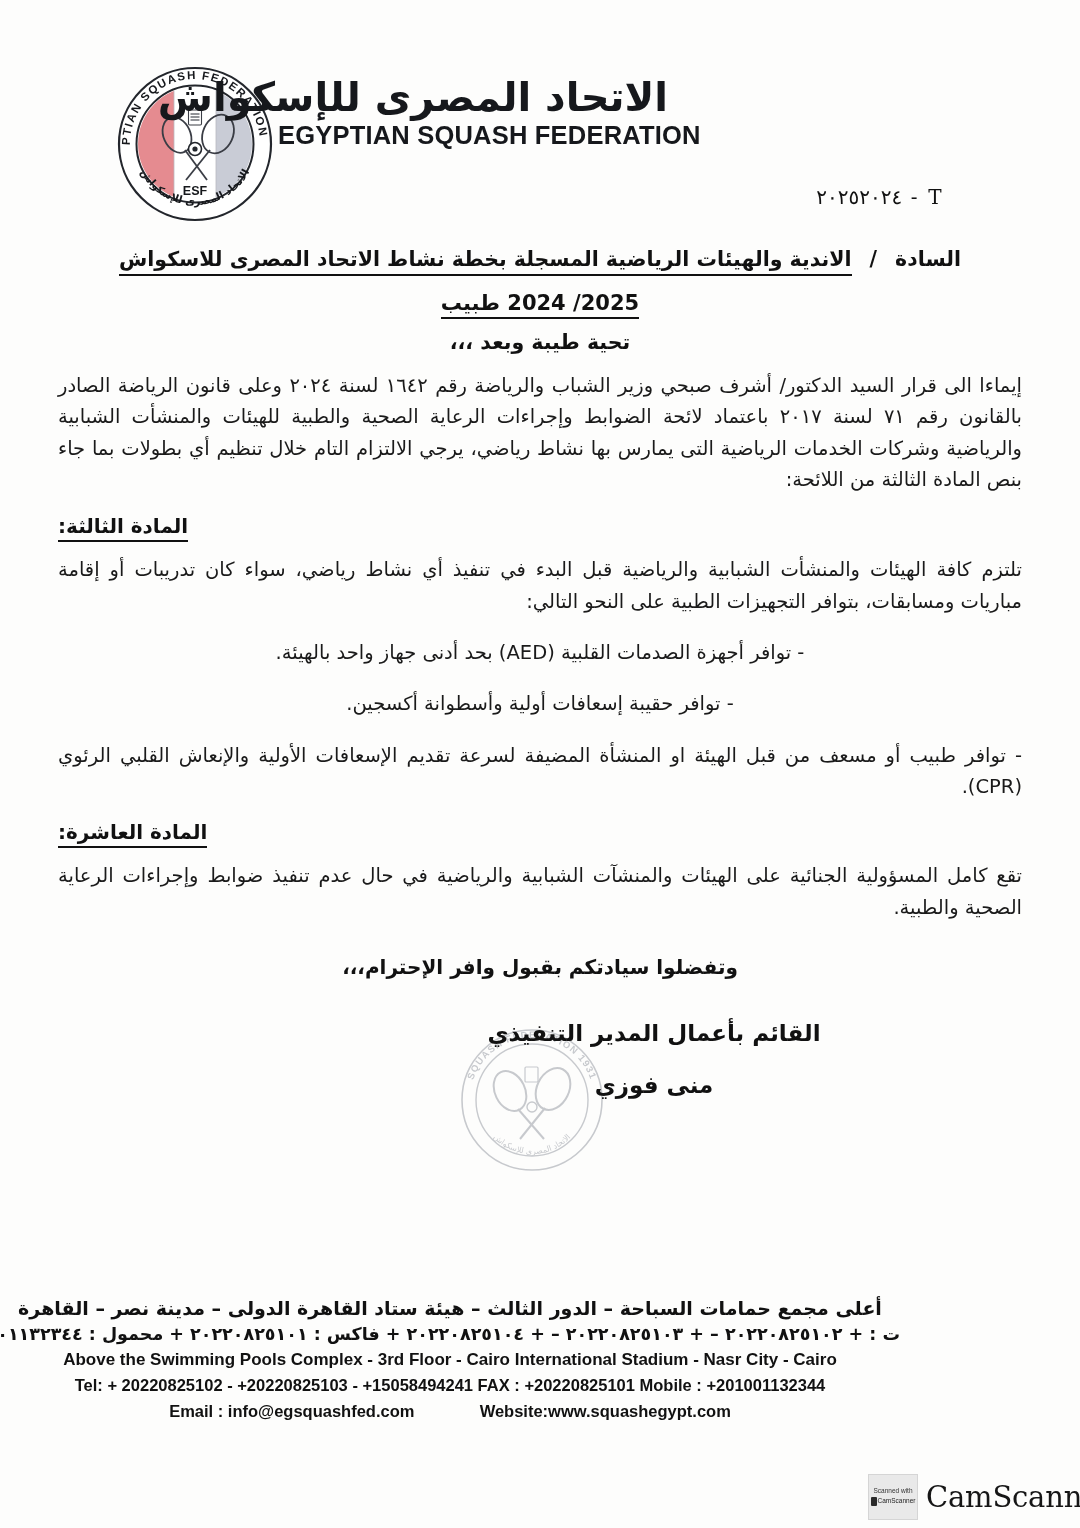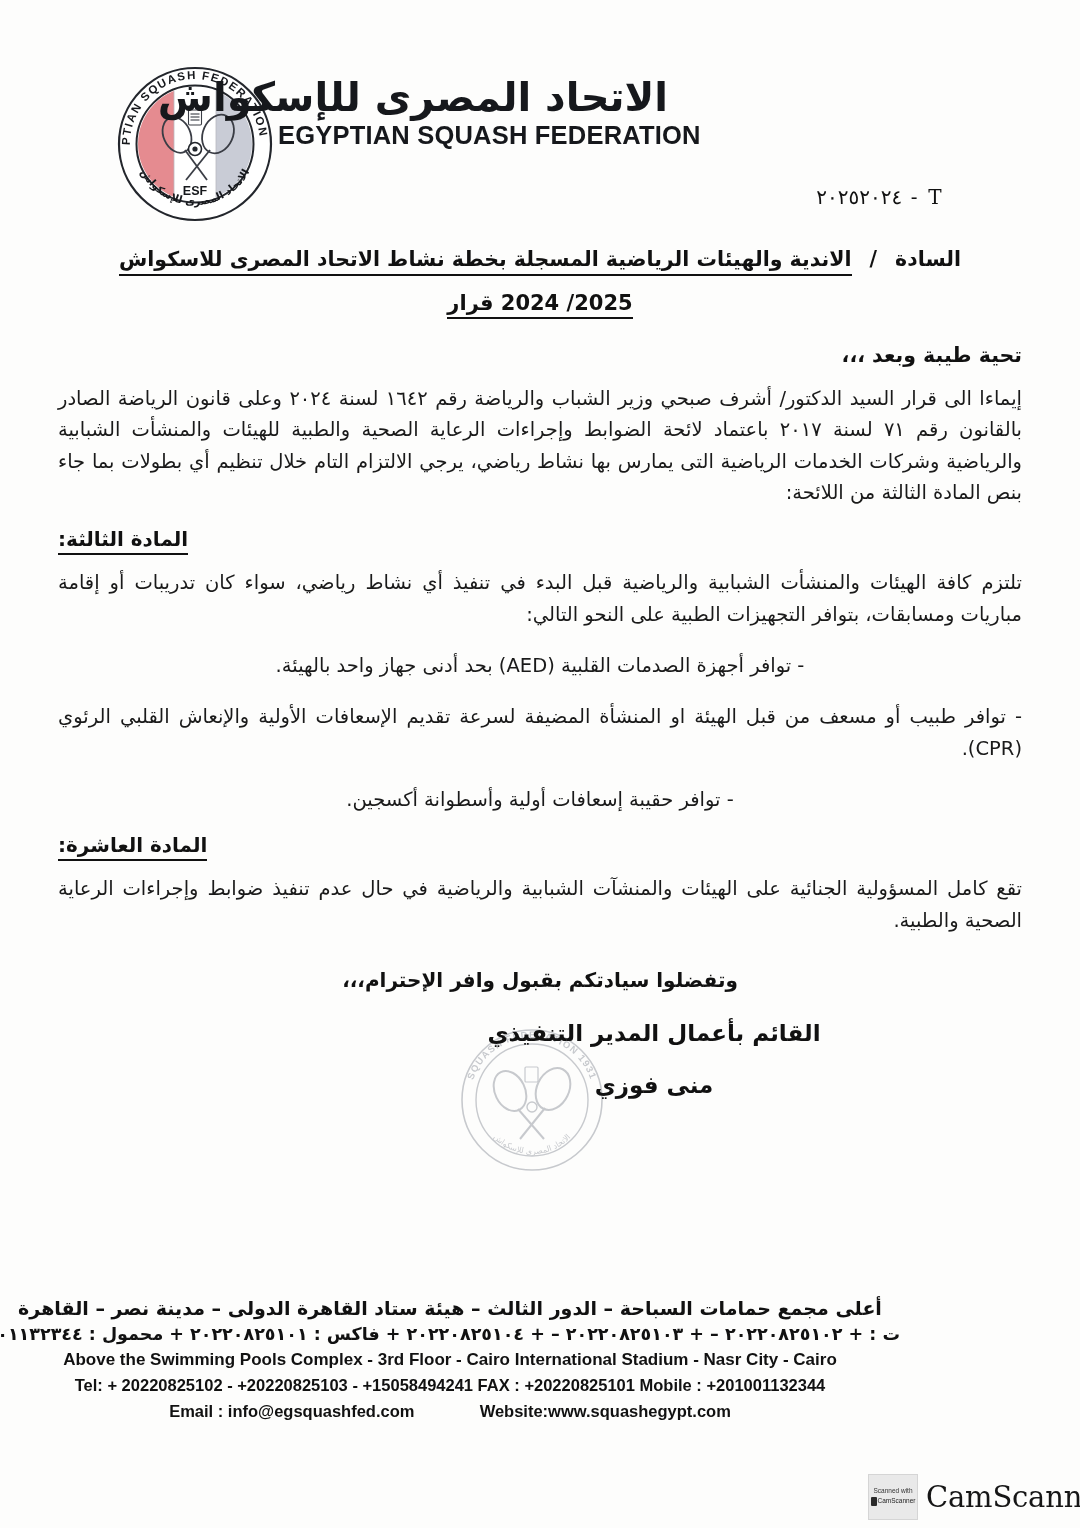--- a/index.html
+++ b/index.html
@@ -126,21 +126,22 @@
     font-weight: 700;
     color: #111;
   }
   .season span {
     border-bottom: 2.5px solid #111;
     padding-bottom: 2px;
   }
   .season .lat { direction: ltr; display: inline-block; }
 
   .greeting {
-    margin-top: 24px;
+    margin-top: 11px;
+    text-align: center;
     font-size: 20.5px;
     font-weight: 700;
     color: #111;
   }
 
   .para {
     margin-top: 16px;
     font-size: 19.5px;
     line-height: 1.62;
     text-align: justify;
@@ -373,37 +374,37 @@
 
   <div class="content">
 
     <div class="addressee">
       <span class="lbl">السادة</span><span class="lbl">/</span><span class="uline">الاندية والهيئات الرياضية المسجلة بخطة نشاط الاتحاد المصرى للاسكواش</span>
     </div>
 
     <div class="season">
       <span>
         <span class="lat">2024 /2025</span>
-        <span>قرار</span>
+        <span>طبيب</span>
       </span>
     </div>
 
     <div class="greeting">تحية طيبة وبعد ،،،</div>
 
     <div class="para">إيماءا الى قرار السيد الدكتور/ أشرف صبحي وزير الشباب والرياضة رقم ١٦٤٢ لسنة ٢٠٢٤ وعلى قانون الرياضة الصادر بالقانون رقم ٧١ لسنة ٢٠١٧ باعتماد لائحة الضوابط وإجراءات الرعاية الصحية والطبية للهيئات والمنشأت الشبابية والرياضية وشركات الخدمات الرياضية التى يمارس بها نشاط رياضي، يرجي الالتزام التام خلال تنظيم أي بطولات بما جاء بنص المادة الثالثة من اللائحة:</div>
 
     <div class="article-head">
       <span>المادة الثالثة:</span>
     </div>
 
     <div class="para">تلتزم كافة الهيئات والمنشأت الشبابية والرياضية قبل البدء في تنفيذ أي نشاط رياضي، سواء كان تدريبات أو إقامة مباريات ومسابقات، بتوافر التجهيزات الطبية على النحو التالي:</div>
 
     <div class="bullet center">- توافر أجهزة الصدمات القلبية (AED) بحد أدنى جهاز واحد بالهيئة.</div>
+    <div class="bullet center">- توافر حقيبة إسعافات أولية وأسطوانة أكسجين.</div>
     <div class="bullet">- توافر طبيب أو مسعف من قبل الهيئة او المنشأة المضيفة لسرعة تقديم الإسعافات الأولية والإنعاش القلبي الرئوي (CPR).</div>
-    <div class="bullet center">- توافر حقيبة إسعافات أولية وأسطوانة أكسجين.</div>
 
     <div class="article-head">
       <span>المادة العاشرة:</span>
     </div>
 
     <div class="para">تقع كامل المسؤولية الجنائية على الهيئات والمنشآت الشبابية والرياضية في حال عدم تنفيذ ضوابط وإجراءات الرعاية الصحية والطبية.</div>
 
     <div class="closing">وتفضلوا سيادتكم بقبول وافر الإحترام،،،</div>
   </div>
 

